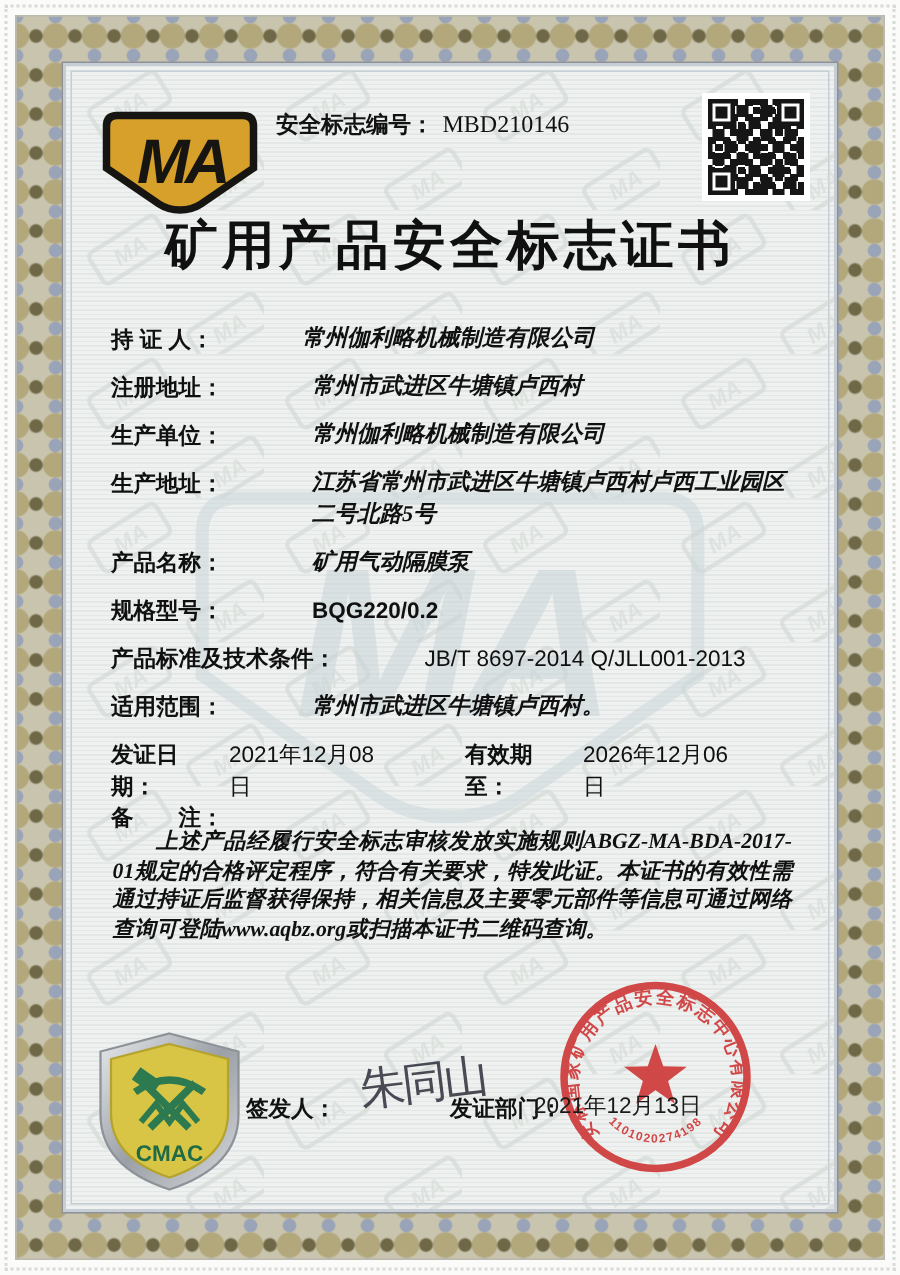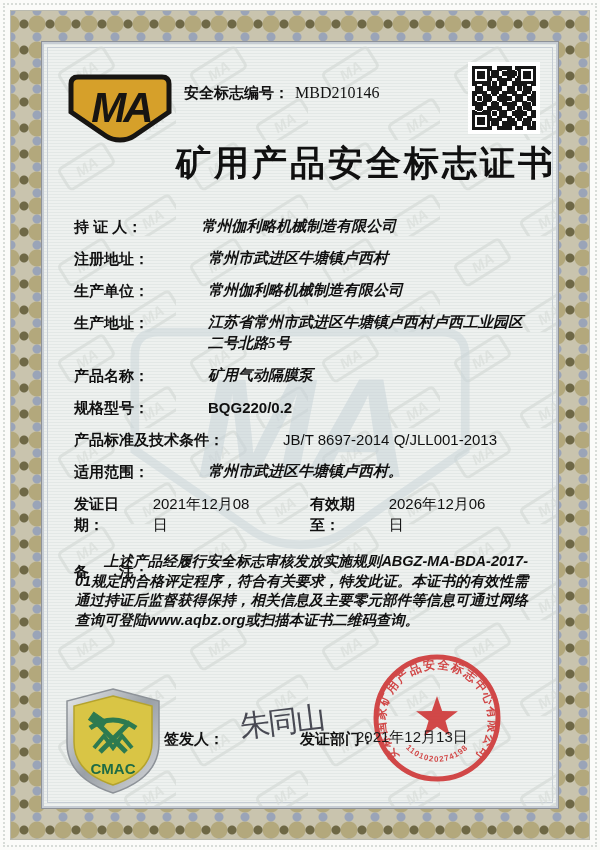--- a/index.html
+++ b/index.html
@@ -21,50 +21,50 @@
   .content::before{content:'';position:absolute;inset:3px;border:1px solid #c6cdd4;pointer-events:none;}
 
   
   .wm-tile,.wm-big{position:absolute;pointer-events:none;}
   .wm-tile{inset:0;opacity:.6;}
   .wm-big{left:8px;top:278px;width:496px;height:236px;opacity:.55;}
 
   
   .header{position:absolute;left:0;top:0;width:100%;height:160px;}
   .ma-logo{position:absolute;left:24px;top:30px;width:104px;height:70px;}
-  .certno{position:absolute;left:140px;top:40px;font-size:15px;}
+  .certno{position:absolute;left:140px;top:30px;font-size:15px;}
   .certno .lbl{font-weight:700;color:#111;}
   .certno .val{font-family:"Liberation Serif",serif;font-size:16px;color:#111;margin-left:6px;}
   .qr{position:absolute;right:16px;top:18px;width:72px;height:72px;background:#fff;padding:4px;box-sizing:border-box;}
   .qr-inner{position:relative;width:64px;height:64px;background-color:#fff;
     background-image:
       repeating-conic-gradient(#161616 0 25%, transparent 0 50%),
       repeating-conic-gradient(transparent 0 25%, #161616 0 50%);
     background-size:10px 10px,16px 16px;background-position:0 0,3px 4px;}
   .qr-f{position:absolute;width:18px;height:18px;border:3px solid #161616;background:#fff;box-sizing:border-box;}
   .qr-f::after{content:'';position:absolute;inset:2px;background:#161616;}
   .qr-f.tl{left:0;top:0}.qr-f.tr{right:0;top:0}.qr-f.bl{left:0;bottom:0}
 
-  .title{position:absolute;left:0;top:96px;width:100%;text-align:right;
+  .title{position:absolute;left:0;top:96px;width:100%;text-align:center;
     font-family:"Liberation Serif",serif;font-weight:700;font-size:35px;color:#101010;letter-spacing:3px;}
 
   
   .fields{position:absolute;left:30px;right:26px;top:172px;font-size:15px;color:#101010;}
   .frow{display:flex;align-items:flex-start;margin-bottom:11px;line-height:21px;gap:45px;}
   .frow .lbl{font-weight:700;white-space:nowrap;margin-right:14px;}
   .frow .val{font-family:Liberation Serif, serif;font-style:italic;font-weight:600;}
   .frow .val.sans{font-family:"Liberation Sans",sans-serif;font-style:normal;font-weight:400;}
   .frow .val.bold-sans{font-family:"Liberation Sans",sans-serif;font-style:normal;font-weight:700;}
-  .dates-row{display:flex;margin-bottom:26px;line-height:21px;gap:16px;}
+  .dates-row{display:flex;margin-bottom:0;line-height:21px;gap:16px;}
   .dates-row .pair{display:flex;margin-right:42px;}
   .remark-row{line-height:21px;}
 
   
   .body-par{position:absolute;left:31px;right:28px;top:508px;
-    font-family:Liberation Sans, sans-serif;font-style:italic;font-weight:600;
+    font-family:Liberation Serif, serif;font-style:italic;font-weight:600;
     font-size:14.5px;line-height:19.5px;color:#101010;text-indent:2em;text-align:justify;}
 
   
   .footer{position:absolute;left:0;top:560px;right:0;bottom:0;}
   .cmac{position:absolute;left:16px;top:82px;width:106px;height:110px;}
   .signer{position:absolute;left:120px;top:126px;font-size:15px;font-weight:700;color:#111;}
   .signature{position:absolute;left:196px;top:98px;font-family:"DejaVu Serif",serif;
     font-size:30px;color:#33343f;transform:rotate(-7deg);letter-spacing:-2px;opacity:.88;}
   .dept{position:absolute;left:256px;top:126px;font-size:15px;font-weight:700;color:#111;z-index:3;}
   .stamp-date{position:absolute;left:312px;top:124px;font-size:15px;color:#1a1a1a;z-index:3;}

